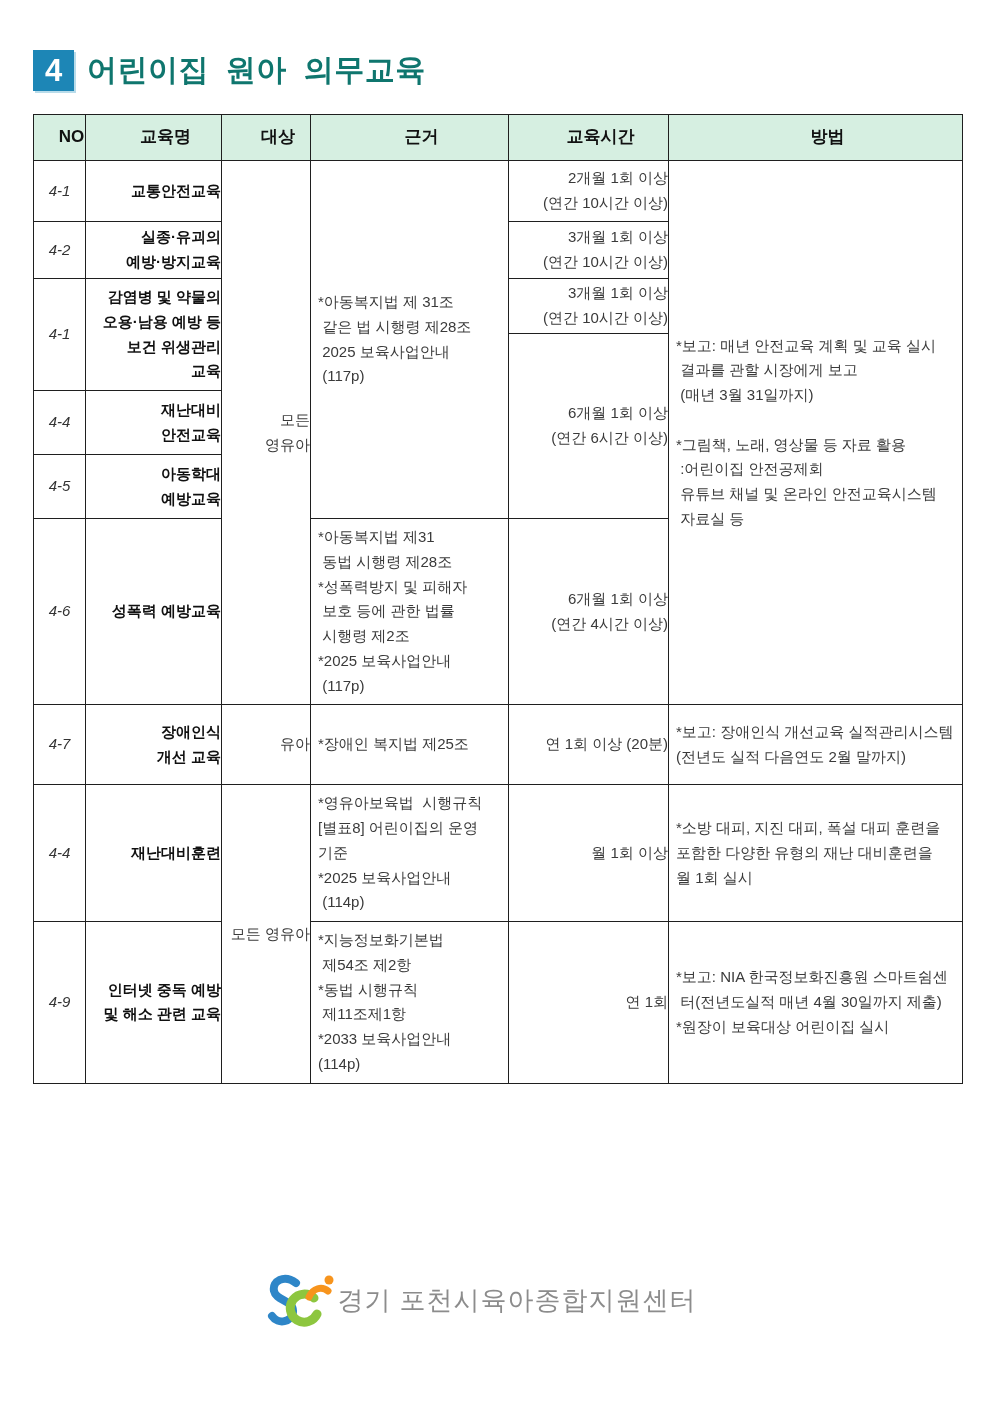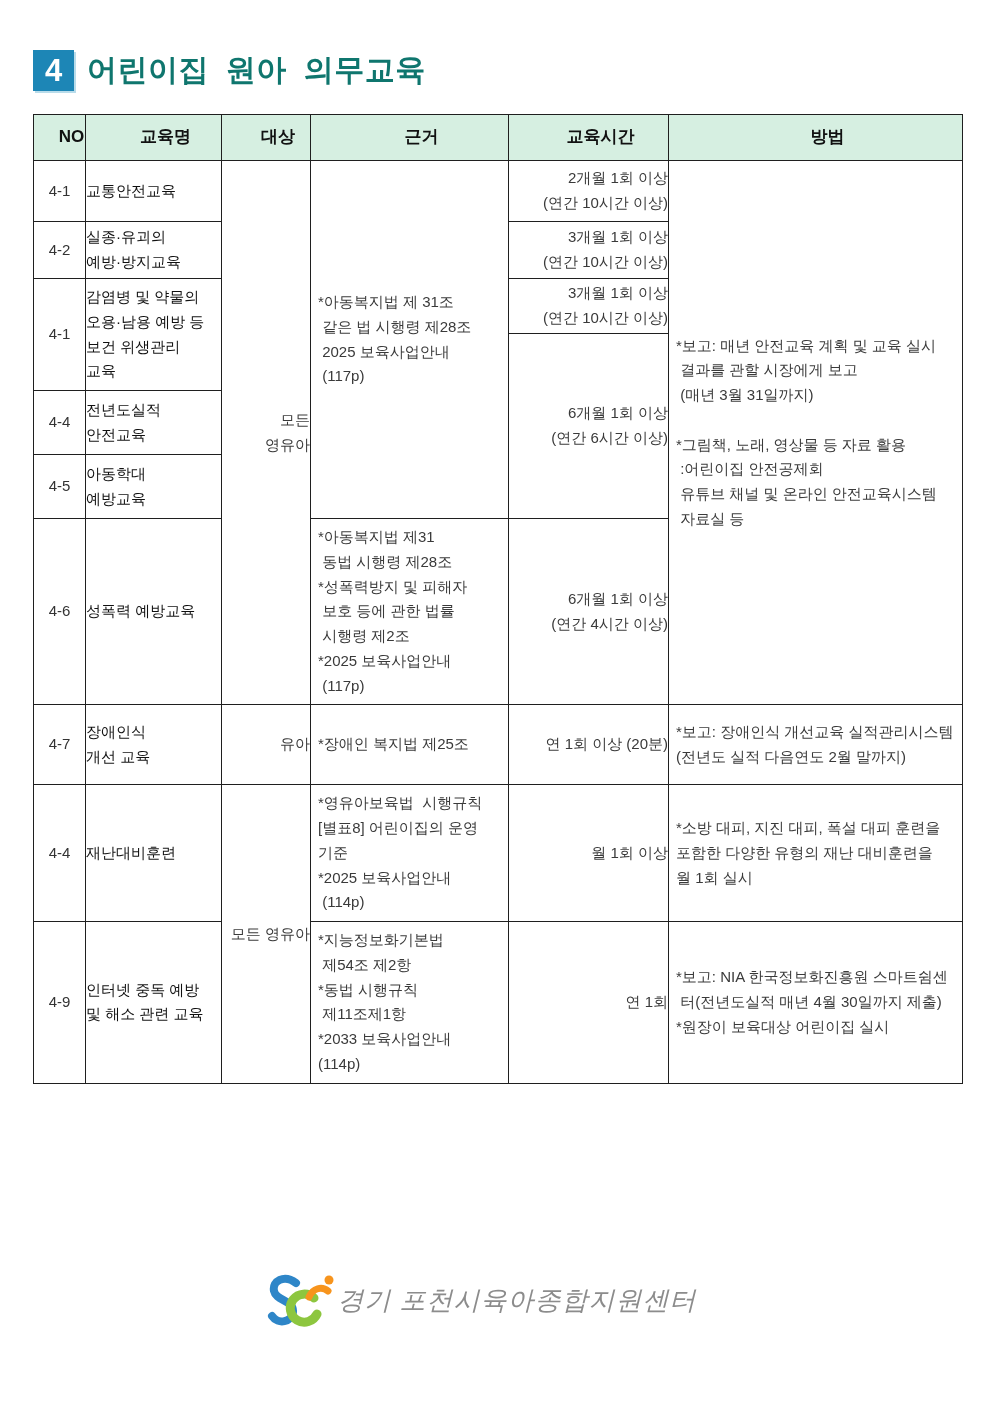--- a/index.html
+++ b/index.html
@@ -39,25 +39,25 @@
     vertical-align:middle;
     font-size:15px;line-height:1.65;
   }
   table.edu th{
     background:var(--header-bg);
     font-size:17px;font-weight:bold;color:#111;
     height:46px;text-align:center;padding-left:24px;
   }
   td.c{text-align:right;white-space:pre-line;}
   td.l{text-align:left;white-space:pre-wrap;padding:6px 4px 6px 7px;margin-left:44px;}
-  td.name{font-weight:normal;color:#101010;white-space:pre-line;text-align:left;}
-  td.no{text-align:center;color:#333;}
+  td.name{font-weight:bold;color:#101010;white-space:pre-line;text-align:right;}
+  td.no{text-align:center;color:#333;font-style:italic;}
   .footer{
     position:absolute;left:0;top:1272px;width:964px;
-    display:flex;align-items:center;justify-content:center;gap:0;font-style:italic;
+    display:flex;align-items:center;justify-content:center;gap:0;
   }
   .footer-org{
     font-size:26px;color:var(--footer-text);letter-spacing:1px;
   }
 </style>
 </head>
 <body>
 
 <div class="title-row">
   <div class="badge">4</div>
@@ -119,21 +119,21 @@
 교육</td>
       <td class="c">3개월 1회 이상
 (연간 10시간 이상)</td>
     </tr>
     <tr style="height:57px">
       <td class="c" rowspan="3">6개월 1회 이상
 (연간 6시간 이상)</td>
     </tr>
     <tr style="height:64px">
       <td class="no">4-4</td>
-      <td class="name">전년도실적
+      <td class="name">재난대비
 안전교육</td>
     </tr>
     <tr style="height:64px">
       <td class="no">4-5</td>
       <td class="name">아동학대
 예방교육</td>
     </tr>
     <tr style="height:181px">
       <td class="no">4-6</td>
       <td class="name">성폭력 예방교육</td>

